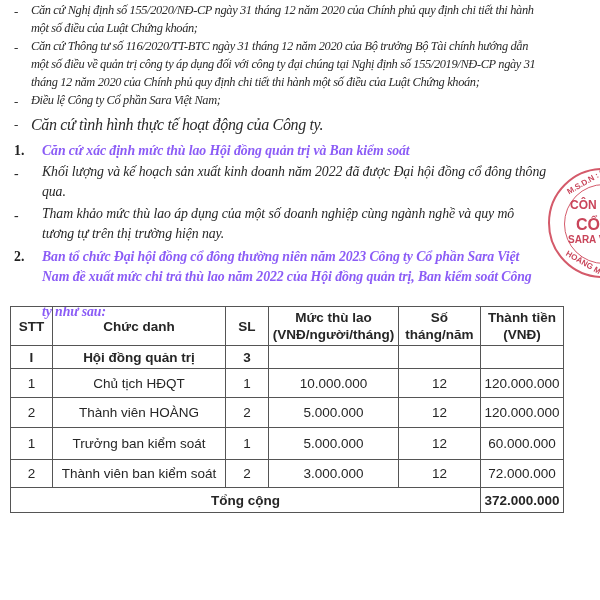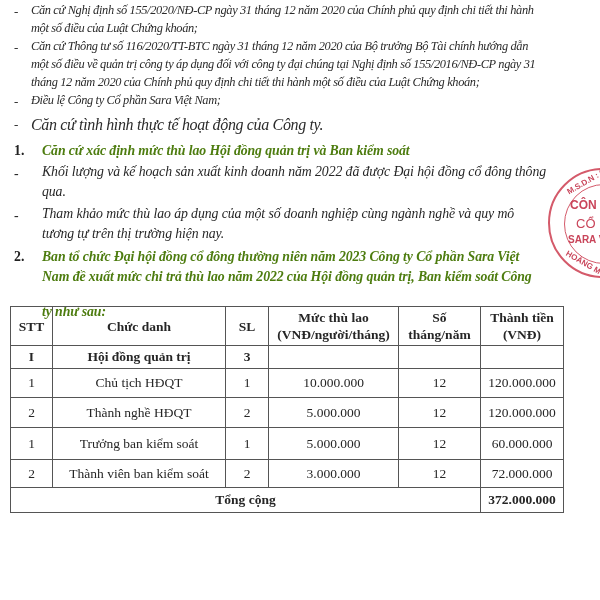--- a/index.html
+++ b/index.html
@@ -2,45 +2,45 @@
 <html><head>
 <meta charset="utf-8">
 <style>
   html, body { margin:0; padding:0; background:#ffffff; }
   body { width:600px; height:600px; overflow:hidden; position:relative;
          font-family:"Liberation Serif","DejaVu Serif",serif; color:#222; }
   .it { font-style:italic; font-size:12.4px; letter-spacing:-0.35px; color:#2a2a2a; }
   .line { position:absolute; white-space:nowrap;font-style:italic; }
   .dash { position:absolute; left:14px; font-size:13px; }
   .n { font-size:13.8px; color:#262626; letter-spacing:-0.1px; }
-  .b { font-weight:bold; font-size:13.8px; color:#4d7c0f; letter-spacing:-0.1px; }
+  .b { font-weight:bold; font-size:13.8px; color:#8b5cf6; letter-spacing:-0.1px; }
   .num { position:absolute; left:14px; font-weight:bold; font-size:13.8px; }
 
   table { position:absolute; left:10px; top:306px; border-collapse:collapse;
-          font-family:Liberation Serif, serif; font-size:13.5px; color:#262626; }
+          font-family:Liberation Sans, sans-serif; font-size:13.5px; color:#262626; }
   td, th { border:1.2px solid #555; text-align:center; vertical-align:middle; padding:0; }
   th { font-weight:bold; line-height:17px; }
   .bold { font-weight:bold; }
   .stamp { position:absolute; left:548px; top:168px; width:110px; height:110px; border-radius:50%;
            border:2px solid #d45a6a; box-sizing:border-box; }
   .stamp-inner { position:absolute; left:14px; top:14px; width:78px; height:78px; border-radius:50%;
            border:1.5px solid #d45a6a; }
   .stamp-t { position:absolute; color:#c9455a; font-family:"Liberation Sans",sans-serif; font-size:11px; font-weight:bold; }
 </style>
 </head>
 <body>
 
 <div>
   <span class="dash it" style="top:4px">-</span>
   <div class="line it" style="left:31px;top:3px">Căn cứ Nghị định số 155/2020/NĐ-CP ngày 31 tháng 12 năm 2020 của Chính phủ quy định chi tiết thi hành</div>
   <div class="line it" style="left:31px;top:21px">một số điều của Luật Chứng khoán;</div>
 
   <span class="dash it" style="top:40px">-</span>
   <div class="line it" style="left:31px;top:39px">Căn cứ Thông tư số 116/2020/TT-BTC ngày 31 tháng 12 năm 2020 của Bộ trưởng Bộ Tài chính hướng dẫn</div>
-  <div class="line it" style="left:31px;top:57px">một số điều về quản trị công ty áp dụng đối với công ty đại chúng tại Nghị định số 155/2016/NĐ-CP ngày 31</div>
+  <div class="line it" style="left:31px;top:57px">một số điều về quản trị công ty áp dụng đối với công ty đại chúng tại Nghị định số 155/2019/NĐ-CP ngày 31</div>
   <div class="line it" style="left:31px;top:75px">tháng 12 năm 2020 của Chính phủ quy định chi tiết thi hành một số điều của Luật Chứng khoán;</div>
 
   <span class="dash it" style="top:94px">-</span>
   <div class="line it" style="left:31px;top:93px">Điều lệ Công ty Cổ phần Sara Việt Nam;</div>
 
   <span class="dash it" style="top:117px">-</span>
   <div class="line it" style="left:31px;top:116px;font-size:16px">Căn cứ tình hình thực tế hoạt động của Công ty.</div>
 </div>
 
 <div>
@@ -60,21 +60,21 @@
   <span class="num" style="top:249px">2.</span>
   <div class="line b" style="left:42px;top:249px">Ban tổ chức Đại hội đồng cổ đông thường niên năm 2023 Công ty Cổ phần Sara Việt</div>
   <div class="line b" style="left:42px;top:269px">Nam đề xuất mức chi trả thù lao năm 2022 của Hội đồng quản trị, Ban kiểm soát Công</div>
   <div class="line b" style="left:42px;top:304px">ty như sau:</div>
 </div>
 
 <div class="stamp">
   <div class="stamp-inner"></div>
   <span class="stamp-t" style="left:14px;top:4px;font-size:8px;transform:rotate(-30deg)">M.S.D.N : 0101</span>
   <span class="stamp-t" style="left:20px;top:28px;font-size:12px">CÔN</span>
-  <span class="stamp-t" style="left:26px;top:46px;font-size:13px;font-weight:normal">CỔ</span>
+  <span class="stamp-t" style="left:26px;top:46px;font-size:16px;font-weight:bold">CỔ</span>
   <span class="stamp-t" style="left:18px;top:64px;font-size:10px">SARA V</span>
   <span class="stamp-t" style="left:14px;top:88px;font-size:8px;transform:rotate(30deg)">HOÀNG M</span>
 </div>
 
 <table>
   <colgroup>
     <col style="width:42px">
       <col style="width:173px">
       <col style="width:43px">
     <col style="width:130px">
@@ -113,21 +113,21 @@
     <td>1</td>
     <td>Chủ tịch HĐQT</td>
     <td>1</td>
     <td>10.000.000</td>
     <td>12</td>
     <td>120.000.000</td>
   </tr>
 
   <tr style="height:30px">
     <td>2</td>
-    <td>Thành nghề HĐQT</td>
+    <td>Thành viên HOÀNG</td>
     <td>2</td>
     <td>5.000.000</td>
     <td>12</td>
     <td>120.000.000</td>
   </tr>
 
 
   <tr style="height:32px">
     <td>1</td>
     <td>Trưởng ban kiểm soát</td>

